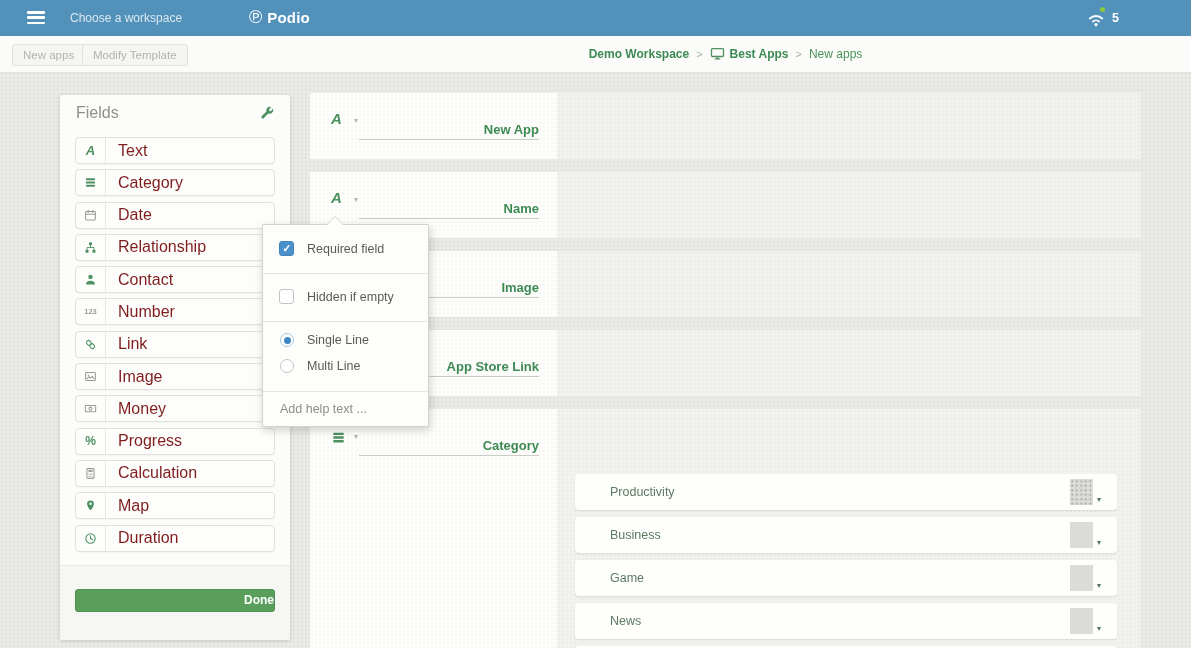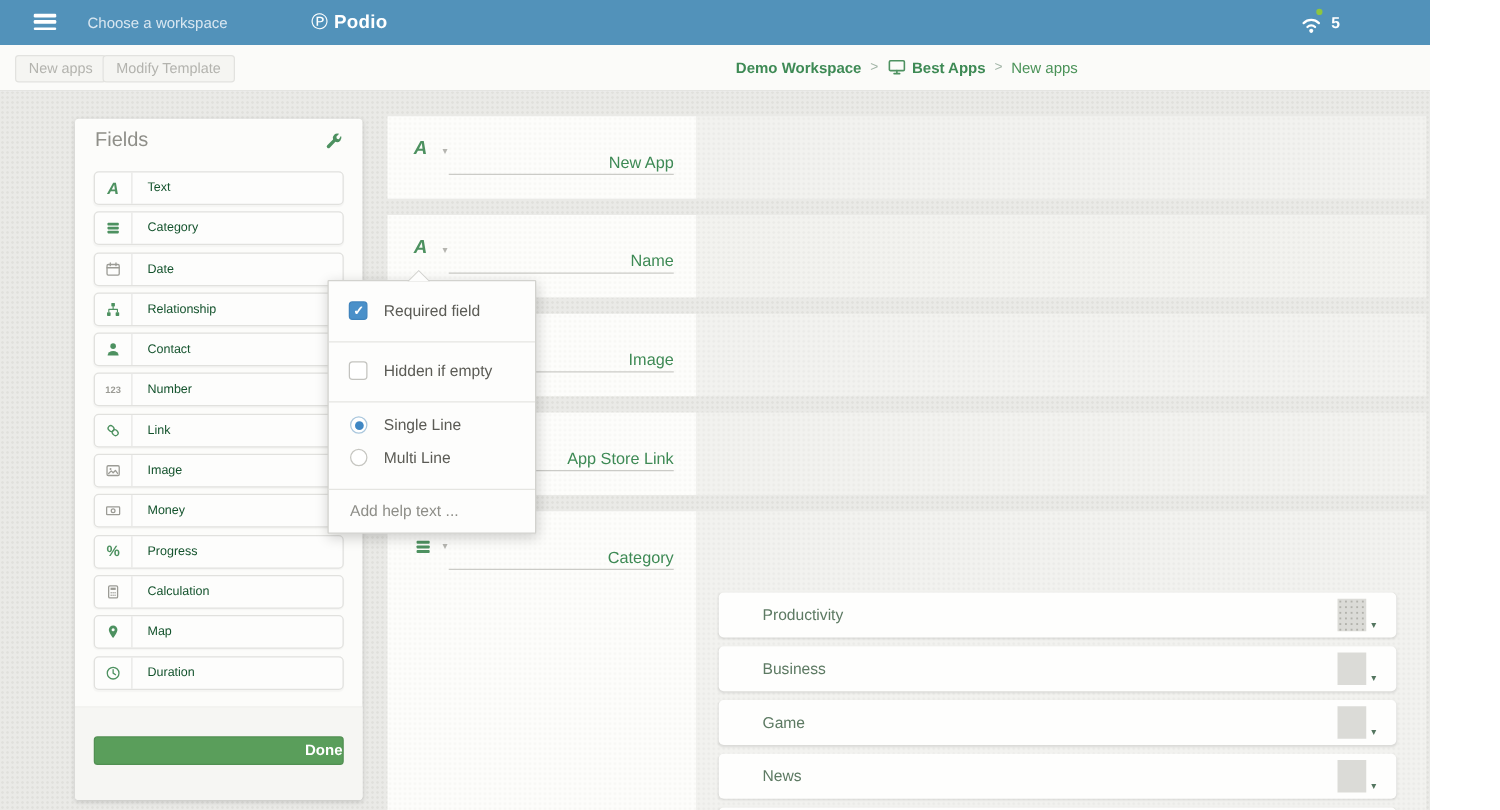--- a/index.html
+++ b/index.html
@@ -1,19 +1,19 @@
 <!DOCTYPE html>
 <html><head>
 <meta charset="utf-8">
 <style>
   html,body{margin:0;padding:0;}
   body{width:1200px;height:648px;overflow:hidden;font-family:"Liberation Sans",sans-serif;}
   .canvas{position:relative;width:1144px;height:648px;background:#eaeae7;
     background-image:radial-gradient(rgba(110,110,100,0.08) 1px, transparent 1.2px);
-    background-size:4px 4px;}
+    background-size:4px 4px;padding-left:47px;}
 
   
   .topbar{position:absolute;top:0;left:0;right:0;height:36px;background:#5292ba;z-index:6;}
   .burger{position:absolute;left:27px;top:11px;width:18px;cursor:pointer;}
   .burger i{display:block;height:2.5px;background:#fff;margin-bottom:2.8px;border-radius:1px;}
   .ws-label{position:absolute;left:70px;top:11px;font-size:12px;color:#d9e7f1;cursor:pointer;}
   .logo{position:absolute;left:249px;top:7px;display:flex;align-items:center;gap:5px;color:#fff;cursor:pointer;}
   .logo-mark{font-size:18px;line-height:20px;}
   .logo-text{font-size:15px;font-weight:bold;letter-spacing:.2px;}
   .notif{position:absolute;right:72px;top:9px;display:flex;align-items:center;gap:7px;color:#fff;cursor:pointer;}
@@ -35,42 +35,42 @@
 
   
   .sidebar{position:absolute;left:60px;top:95px;width:230px;height:545px;background:#fcfcfa;border-radius:3px;
     box-shadow:0 1px 4px rgba(0,0,0,.15);z-index:2;}
   .sb-title{position:absolute;left:16px;top:9px;font-size:16px;color:#8f8f89;}
   .sb-wrench{position:absolute;right:15px;top:10px;color:#4d9160;cursor:pointer;}
   .field-list{position:absolute;top:42px;left:15px;right:15px;}
   .field-item{height:27px;margin-bottom:5.3px;background:#fdfdfc;border:1px solid #e1e1de;border-radius:4px;
     display:flex;align-items:stretch;box-shadow:0 1px 1px rgba(0,0,0,.03);box-sizing:border-box;cursor:grab;}
   .fi-iconcell{width:29px;border-right:1px solid #e6e6e3;display:flex;align-items:center;justify-content:center;}
-  .fi-text{align-self:center;padding-left:12px;font-size:10px;color:#14532d;}
+  .fi-text{align-self:center;padding-left:12px;font-size:16px;color:#7f1d1d;}
   .c-green{color:#4d9160;} .c-gray{color:#9b9b95;}
   .fi-iconcell svg{width:13px;height:13px;}
   .chA{font-style:italic;font-weight:bold;font-size:13px;}
   .ch123{font-size:7.5px;font-weight:bold;}
   .chPct{font-size:12px;font-weight:bold;}
   .sb-footer{position:absolute;left:0;right:0;bottom:0;height:74px;background:#f6f6f3;border-top:1px solid #ebebe8;border-radius:0 0 3px 3px;}
   .done{position:absolute;left:15px;right:15px;top:23px;height:21px;background:#5a9e5b;border:1px solid #518f52;border-radius:3px;
     color:#fff;font-size:12px;font-weight:bold;text-align:right;line-height:21px;cursor:pointer;}
 
   
   .frow{position:absolute;left:310px;width:831px;}
   .frow-left{position:absolute;left:0;top:0;bottom:0;width:247px;background:#fdfdfb;
     background-image:radial-gradient(rgba(110,110,100,0.04) 1px, transparent 1.2px);background-size:4px 4px;}
   .frow-right{position:absolute;left:247px;right:0;top:0;bottom:0;background:#f2f2ef;
     background-image:radial-gradient(rgba(110,110,100,0.05) 1px, transparent 1.2px);background-size:4px 4px;}
   .rowicon{position:absolute;left:21px;top:17px;cursor:pointer;}
   .rowicon .chA{font-size:15px;}
   .rowicon svg{width:15px;height:15px;margin-top:4px;}
   .rowcaret{position:absolute;left:44px;top:23px;font-size:8px;color:#b5b5b0;cursor:pointer;}
   .rowline{position:absolute;left:49px;width:180px;top:46px;height:0;border-top:1px solid #cbcbc7;cursor:text;}
-  .rowlabel{position:absolute;left:49px;width:180px;top:29px;text-align:right;font-size:13px;font-weight:normal;color:#3e8a55;cursor:text;}
+  .rowlabel{position:absolute;left:49px;width:180px;top:29px;text-align:right;font-size:13px;font-weight:bold;color:#3e8a55;cursor:text;}
 
   
   .opt{position:absolute;left:18px;width:542px;height:36px;background:#fefefd;border-radius:4px;
     box-shadow:0 1px 2px rgba(0,0,0,.10);cursor:pointer;margin-top:44px;}
   .opt-label{position:absolute;left:35px;top:11px;font-size:12.5px;color:#5d7a63;}
   .opt-handle{position:absolute;right:24px;top:5px;width:23px;height:26px;background:#dbdbd7;cursor:grab;}
   .opt-handle.dotted{background-image:radial-gradient(#b2b2ac 0.9px, transparent 1.1px);background-size:4.5px 4.5px;}
   .opt-caret{position:absolute;right:16px;top:21px;font-size:8px;color:#53755f;cursor:pointer;}
 
   

